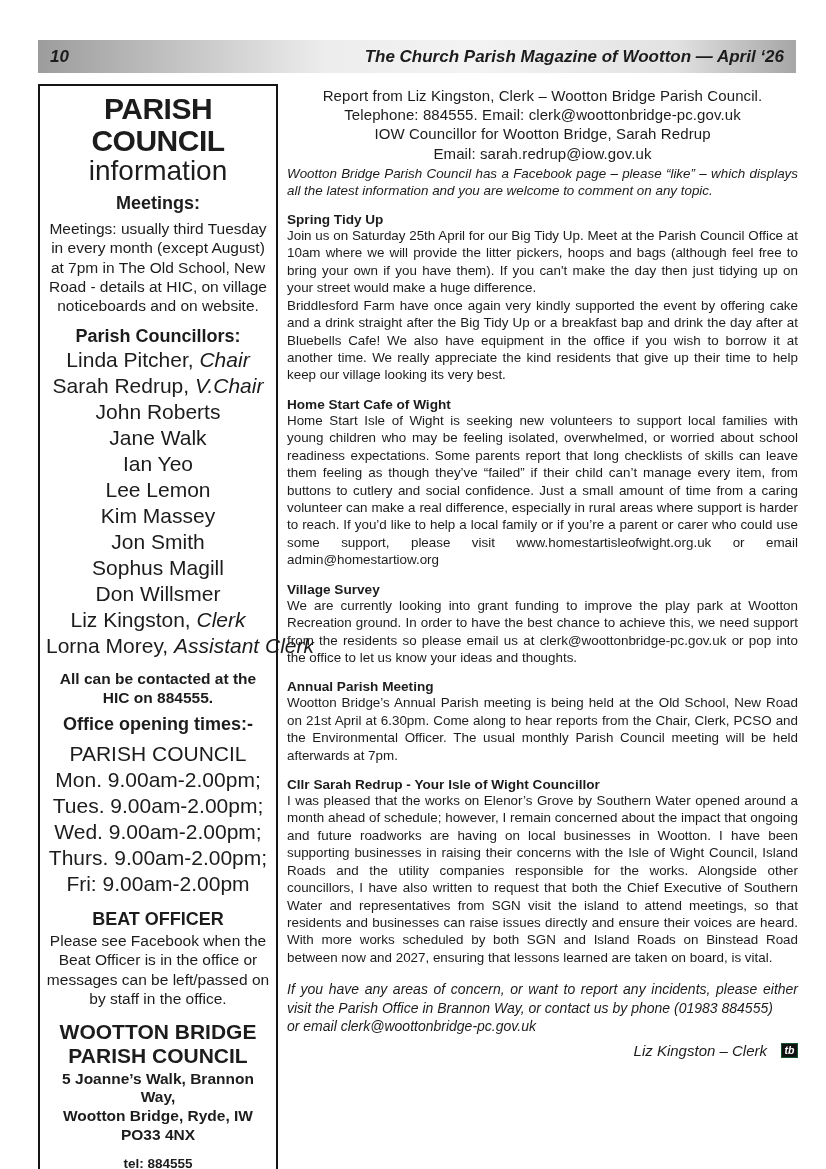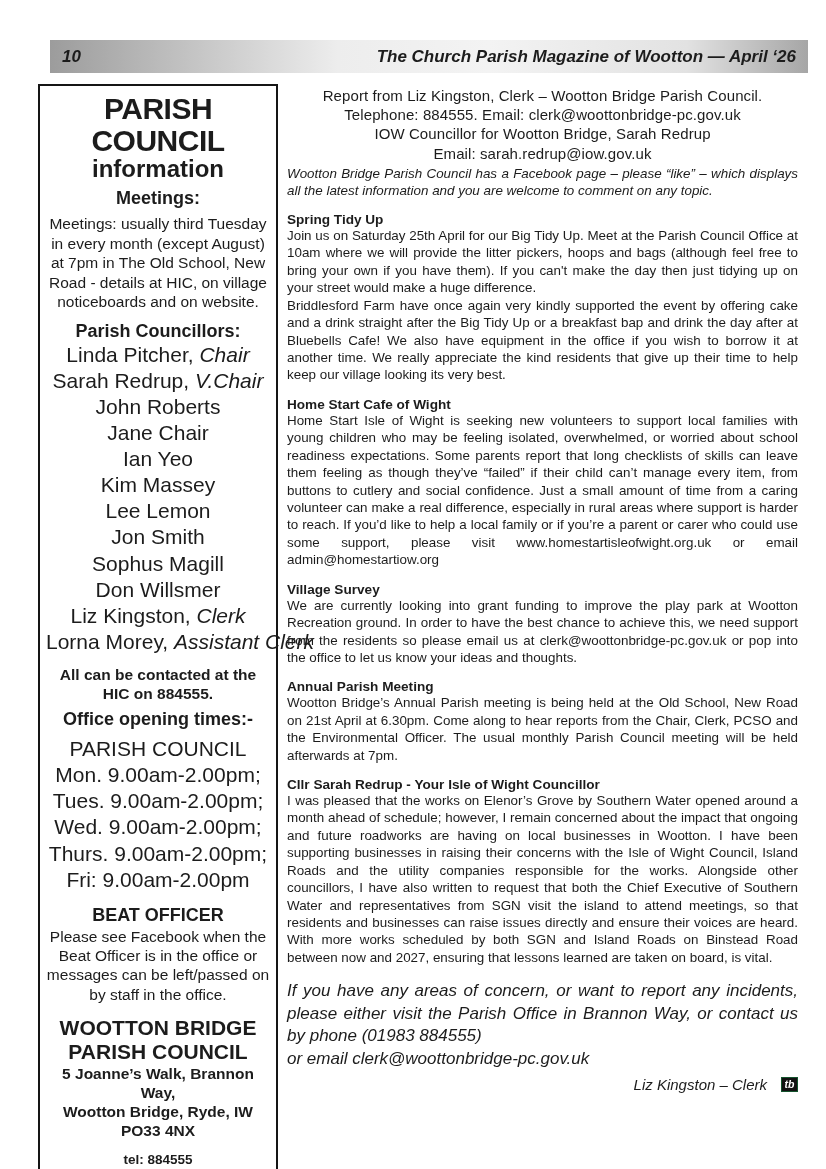--- a/index.html
+++ b/index.html
@@ -4,53 +4,53 @@
 <style>
   * { margin:0; padding:0; box-sizing:border-box; }
   html,body { background:#ffffff; }
   .page {
     position:relative; width:826px; height:1169px; overflow:hidden;
     background:#fff; color:#1c1c1c;
     font-family:"Liberation Sans", sans-serif;
   }
   
   .header-bar {
-    position:absolute; left:50px; top:40px; width:758px; height:33px;
+    position:absolute; left:38px; top:40px; width:758px; height:33px;
     background:linear-gradient(90deg,#9c9c9c 0%,#ededed 38%,#f3f3f3 58%,#e2e2e2 84%,#a6a6a6 100%);
     display:flex; justify-content:space-between; align-items:center;
     padding:0 12px; font-weight:bold; font-style:italic; font-size:17px;
   }
   
   .content { position:absolute; left:38px; top:84px; width:760px; display:flex; gap:9px; }
   .sidebar {
     width:240px; min-height:1033px; border:2px solid #151515;
     padding:7px 6px 4px 6px; text-align:center; flex:none;
   }
   .main-col { flex:1; padding-top:2px; }
 
   
   .sb-title1 { font-size:30px; font-weight:800; letter-spacing:-0.5px; line-height:1.05; }
-  .sb-title2 { font-size:24px; font-weight:700; line-height:1.1; }
+  .sb-title2 { font-size:28px; font-weight:400; line-height:1.1; }
   .sb-h      { font-size:18px; font-weight:700; margin-top:6px; }
   .sb-text   { font-size:15.5px; line-height:1.25; margin-top:5px; }
   .sb-list   { font-size:21px; line-height:1.24; }
   .sb-line   { white-space:nowrap; }
   .sb-bold   { font-weight:700; }
   .it        { font-style:italic; }
   .mt6 { margin-top:6px; } .mt10 { margin-top:10px; } .mt12 { margin-top:12px; }
   .council-name { font-size:21px; font-weight:700; line-height:1.12; margin-top:12px; }
   .sb-addr   { font-size:15.5px; font-weight:700; line-height:1.22; margin-top:2px; }
   .sb-contact{ font-size:13.5px; font-weight:700; line-height:1.3; margin-top:10px; }
   
   .report-header { text-align:center; font-size:15px; line-height:1.28; letter-spacing:0.1px; }
   .fb-note { font-style:italic; font-size:13.4px; line-height:1.28; text-align:justify; margin-top:2px; }
   .article { margin-top:13px; }
   .article-heading { font-size:13.6px; font-weight:700; }
   .article-para { font-size:13.4px; line-height:1.3; text-align:justify; }
-  .footer-note { margin-top:14px; font-style:italic; font-size:17px; line-height:1.32; }
+  .footer-note { margin-top:14px; font-style:italic; font-size:14px; line-height:1.32; }
   .footer-note .jline { text-align:justify; }
   .signature-row {
     margin-top:6px; text-align:right; font-style:italic; font-size:15px;
     display:flex; justify-content:flex-end; align-items:center; gap:14px;
   }
   .end-mark {
     display:inline-block; background:#111; color:#fff; font-style:italic; font-weight:700;
     font-size:10.5px; line-height:13px; width:17px; height:15px; text-align:center;
     border:1px solid #14532d;
   }
@@ -71,24 +71,24 @@
       <div class="sb-title1">PARISH COUNCIL</div>
       <div class="sb-title2">information</div>
       <div class="sb-h">Meetings:</div>
       <div class="sb-text">Meetings: usually third Tuesday in every month (except August) at 7pm in The Old School, New Road - details at HIC, on village noticeboards and on website.</div>
 
       <div class="sb-h mt10">Parish Councillors:</div>
       <div class="sb-list">
           <div class="sb-line">Linda Pitcher, <span class="it">Chair</span></div>
           <div class="sb-line">Sarah Redrup, <span class="it">V.Chair</span></div>
           <div class="sb-line">John Roberts</div>
-          <div class="sb-line">Jane Chair</div>
+          <div class="sb-line">Jane Walk</div>
           <div class="sb-line">Ian Yeo</div>
+          <div class="sb-line">Lee Lemon</div>
           <div class="sb-line">Kim Massey</div>
-          <div class="sb-line">Lee Lemon</div>
           <div class="sb-line">Jon Smith</div>
           <div class="sb-line">Sophus Magill</div>
           <div class="sb-line">Don Willsmer</div>
           <div class="sb-line">Liz Kingston, <span class="it">Clerk</span></div>
           <div class="sb-line">Lorna Morey, <span class="it">Assistant Clerk</span></div>
         </div>
 
       <div class="sb-text sb-bold mt10">All can be contacted at the HIC on 884555.</div>
 
       <div class="sb-h mt6">Office opening times:-</div>

